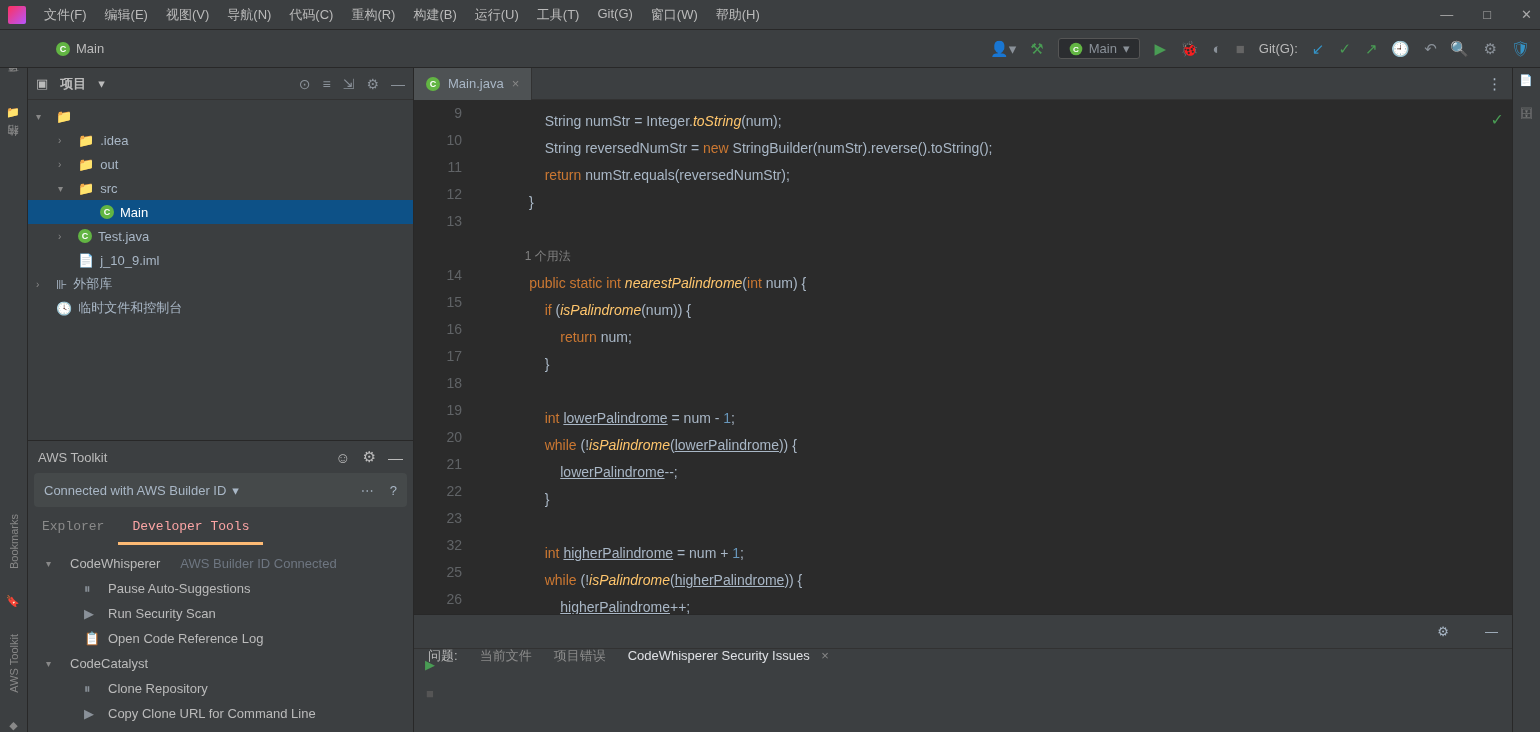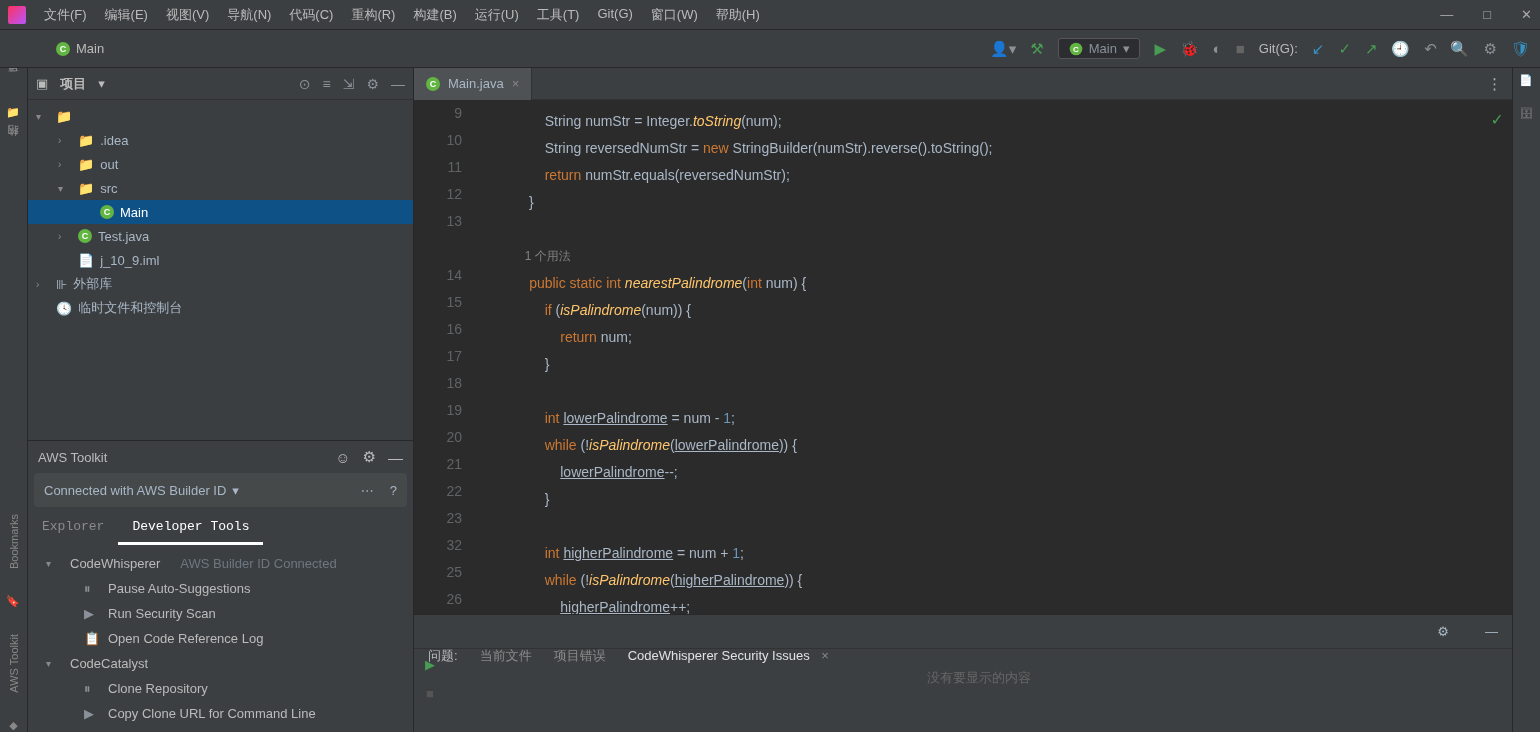--- a/index.html
+++ b/index.html
@@ -26,21 +26,21 @@
 .tree-row { display:flex; align-items:center; height:24px; padding-left:8px; gap:6px; cursor:pointer; }
 .tree-row.sel { background:#0d5187; color:#fff; }
 .chev { width:14px; font-size:10px; color:#888; }
 .folder { color:#b08850; }
 .folder.gray { color:#9aa7b0; }
 .aws-panel { border-top:1px solid #282828; }
 .aws-hdr { height:32px; display:flex; align-items:center; padding:0 10px; color:#bbbbbb; }
 .conn-row { height:34px; display:flex; align-items:center; padding:0 10px; gap:6px; margin:0 6px; background:#45494a; border-radius:4px; }
 .aws-tabs { display:flex; height:34px; margin-top:4px; }
 .aws-tab { padding:8px 14px; cursor:pointer; color:#8a8a8a;font-family:Liberation Mono, monospace; }
-.aws-tab.active { color:#ffffff; border-bottom:3px solid #ffffff; }
+.aws-tab.active { color:#fca5a5; border-bottom:3px solid #fdba74; }
 .aws-tree { padding:6px 0; }
 .aws-item { display:flex; align-items:center; height:25px; padding-left:18px; gap:10px; cursor:pointer; color:#bbbbbb; }
 .aws-sub { padding-left:56px; }
 .muted { color:#6e7681; }
 .editor-area { flex:1; display:flex; flex-direction:column; background:#2b2b2b; }
 .tabs { height:32px; background:#3c3f41; display:flex; align-items:center; border-bottom:1px solid #323232; }
 .etab { height:32px; display:flex; align-items:center; gap:8px; padding:0 12px; background:#4e5254; border-right:1px solid #323232; cursor:pointer; }
 .etab .x { color:#888; }
 .editor-scroll { flex:1; display:flex; overflow:auto; position:relative; font-family:"JetBrains Mono","Consolas",monospace; font-size:14px; line-height:27px; }
 .gutter { width:60px; text-align:right; padding-right:12px; color:#606366; user-select:none; }
@@ -283,21 +283,20 @@
         <span style="flex:1"></span>
         <span class="pi">⚙</span>
         <span class="pi" style="margin-left:14px">—</span>
       </div>
       <div class="pbody">
         <div class="pside">
           <span style="color:#499c54">▶</span>
           <span style="color:#555">■</span>
         </div>
         <div class="pmsg">
-          <div class="center-muted">没有要显示的内容</div>
         </div>
       </div>
     </div>
   </div>
 
   <div class="right-rail">
     <span>📄</span>
     <span>🗄</span>
   </div>
 </div>

